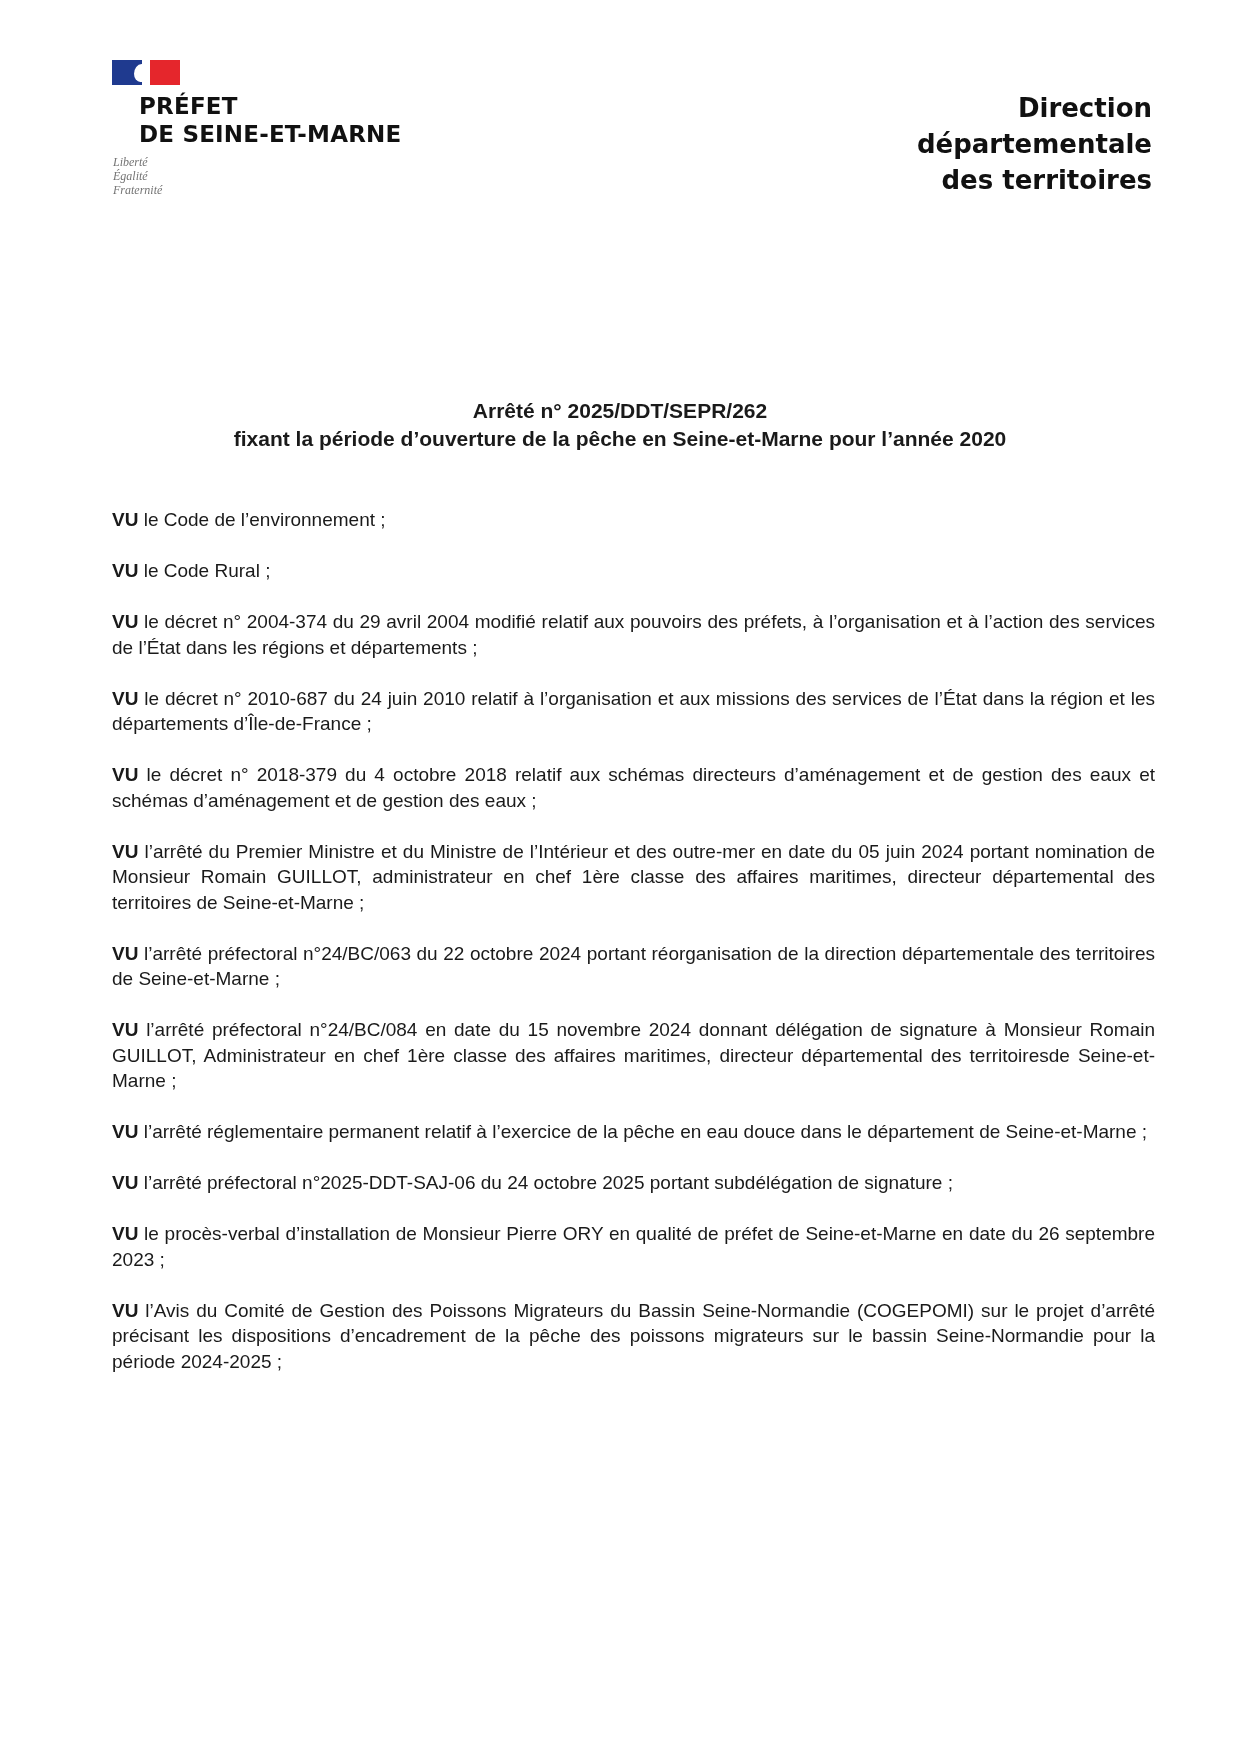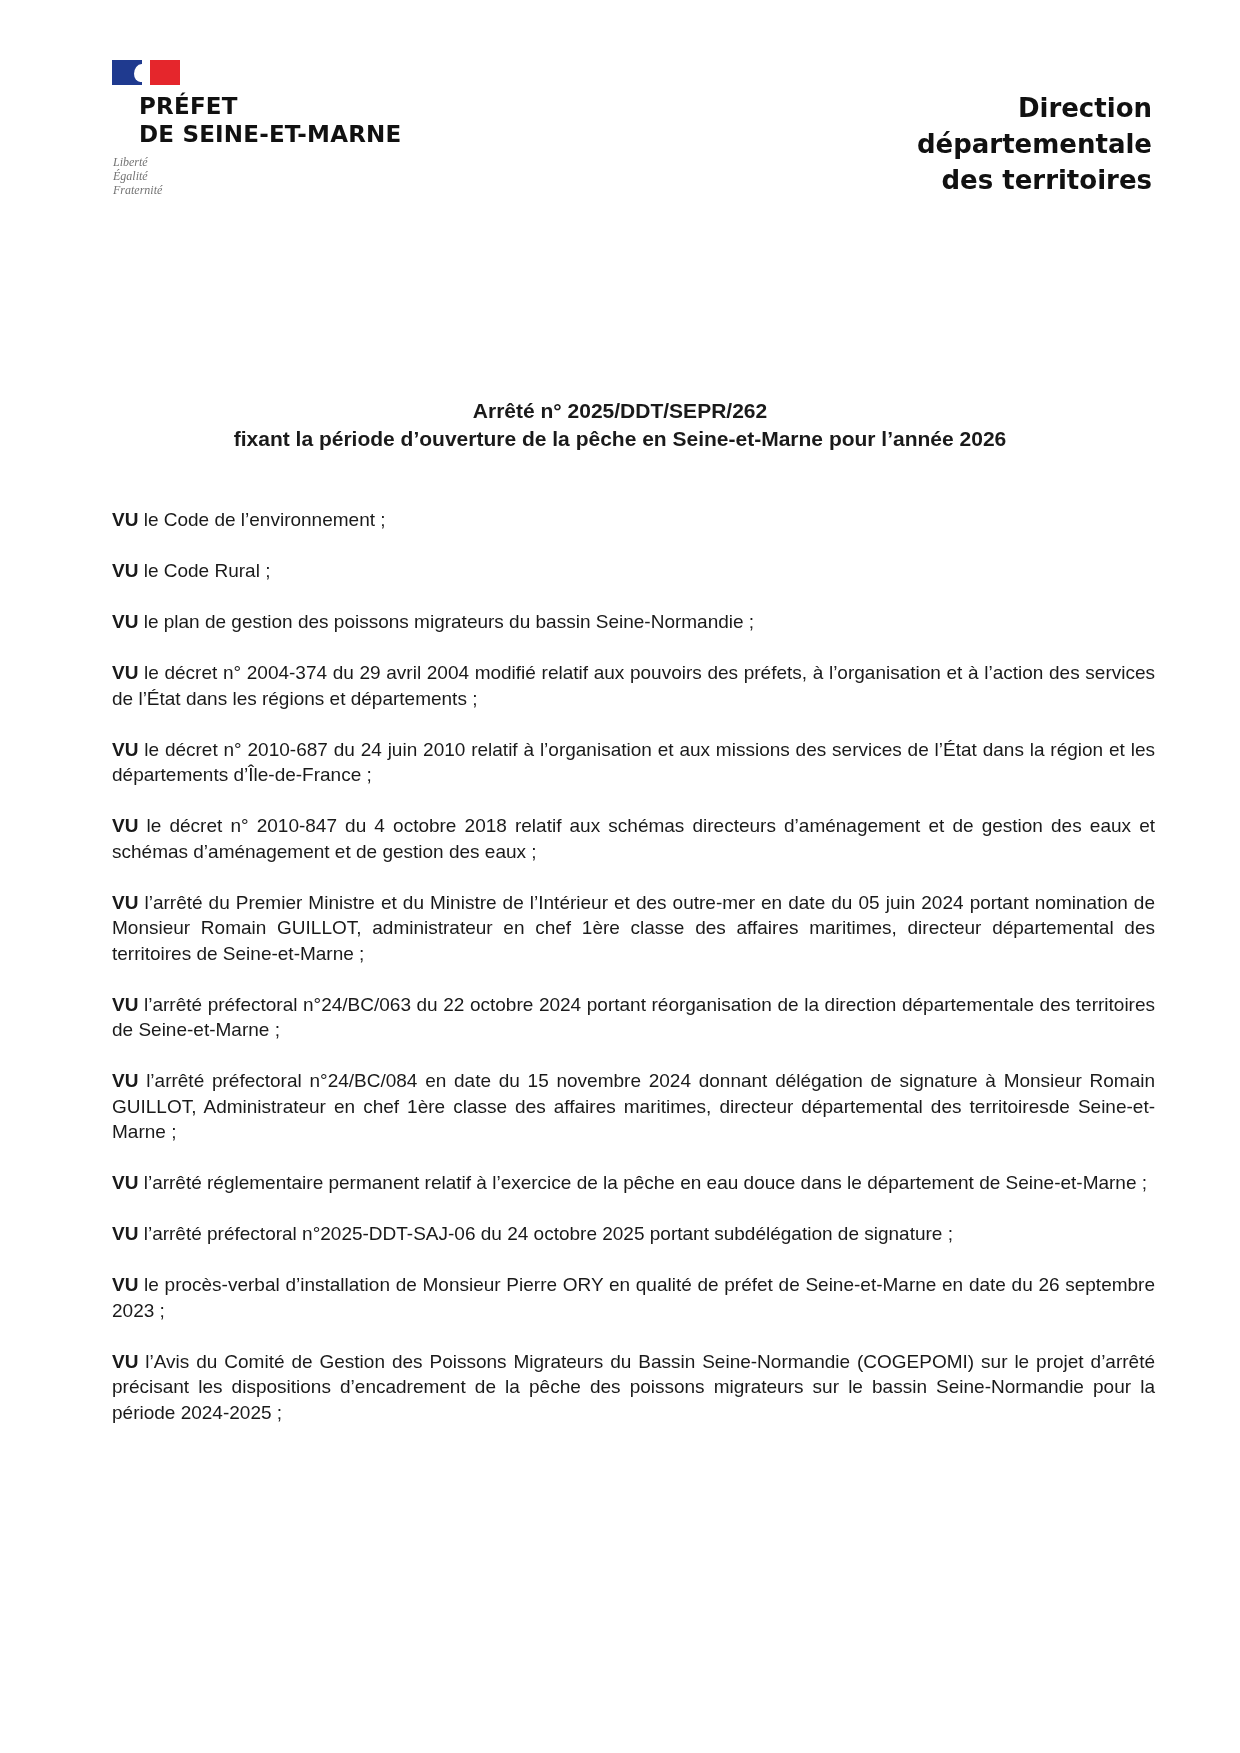--- a/index.html
+++ b/index.html
@@ -57,30 +57,29 @@
 
   <div class="direction">
     <div>Direction</div>
     <div>départementale</div>
     <div>des territoires</div>
   </div>
 
 
   <div class="arrete">
     <div>Arrêté n° 2025/DDT/SEPR/262</div>
-    <div>fixant la période d’ouverture de la pêche en Seine-et-Marne pour l’année 2026</div>
+    <div>fixant la période d’ouverture de la pêche en Seine-et-Marne pour l’année 2020</div>
   </div>
 
   <div class="body">
     <p class="vu"><b>VU</b><span> le Code de l’environnement ;</span></p>
     <p class="vu"><b>VU</b><span> le Code Rural ;</span></p>
-    <p class="vu"><b>VU</b><span> le plan de gestion des poissons migrateurs du bassin Seine-Normandie ;</span></p>
     <p class="vu"><b>VU</b><span> le décret n° 2004-374 du 29 avril 2004 modifié relatif aux pouvoirs des préfets, à l’organisation et à l’action des services de l’État dans les régions et départements ;</span></p>
     <p class="vu"><b>VU</b><span> le décret n° 2010-687 du 24 juin 2010 relatif à l’organisation et aux missions des services de l’État dans la région et les départements d’Île-de-France ;</span></p>
-    <p class="vu"><b>VU</b><span> le décret n° 2010-847 du 4 octobre 2018 relatif aux schémas directeurs d’aménagement et de gestion des eaux et schémas d’aménagement et de gestion des eaux ;</span></p>
+    <p class="vu"><b>VU</b><span> le décret n° 2018-379 du 4 octobre 2018 relatif aux schémas directeurs d’aménagement et de gestion des eaux et schémas d’aménagement et de gestion des eaux ;</span></p>
     <p class="vu"><b>VU</b><span> l’arrêté du Premier Ministre et du Ministre de l’Intérieur et des outre-mer en date du 05 juin 2024 portant nomination de Monsieur Romain GUILLOT, administrateur en chef 1ère classe des affaires maritimes, directeur départemental des territoires de Seine-et-Marne ;</span></p>
     <p class="vu"><b>VU</b><span> l’arrêté préfectoral n°24/BC/063 du 22 octobre 2024 portant réorganisation de la direction départementale des territoires de Seine-et-Marne ;</span></p>
     <p class="vu"><b>VU</b><span> l’arrêté préfectoral n°24/BC/084 en date du 15 novembre 2024 donnant délégation de signature à Monsieur Romain GUILLOT, Administrateur en chef 1ère classe des affaires maritimes, directeur départemental des territoiresde Seine-et-Marne ;</span></p>
     <p class="vu"><b>VU</b><span> l’arrêté réglementaire permanent relatif à l’exercice de la pêche en eau douce dans le département de Seine-et-Marne ;</span></p>
     <p class="vu"><b>VU</b><span> l’arrêté préfectoral n°2025-DDT-SAJ-06 du 24 octobre 2025 portant subdélégation de signature ;</span></p>
     <p class="vu"><b>VU</b><span> le procès-verbal d’installation de Monsieur Pierre ORY en qualité de préfet de Seine-et-Marne en date du 26 septembre 2023 ;</span></p>
     <p class="vu"><b>VU</b><span> l’Avis du Comité de Gestion des Poissons Migrateurs du Bassin Seine-Normandie (COGEPOMI) sur le projet d’arrêté précisant les dispositions d’encadrement de la pêche des poissons migrateurs sur le bassin Seine-Normandie pour la période 2024-2025 ;</span></p>
   </div>
 
 </div>

